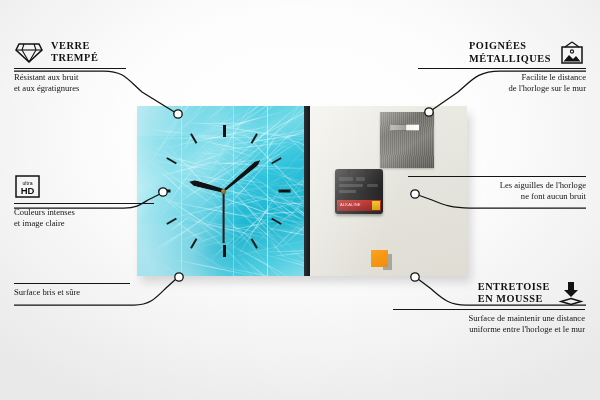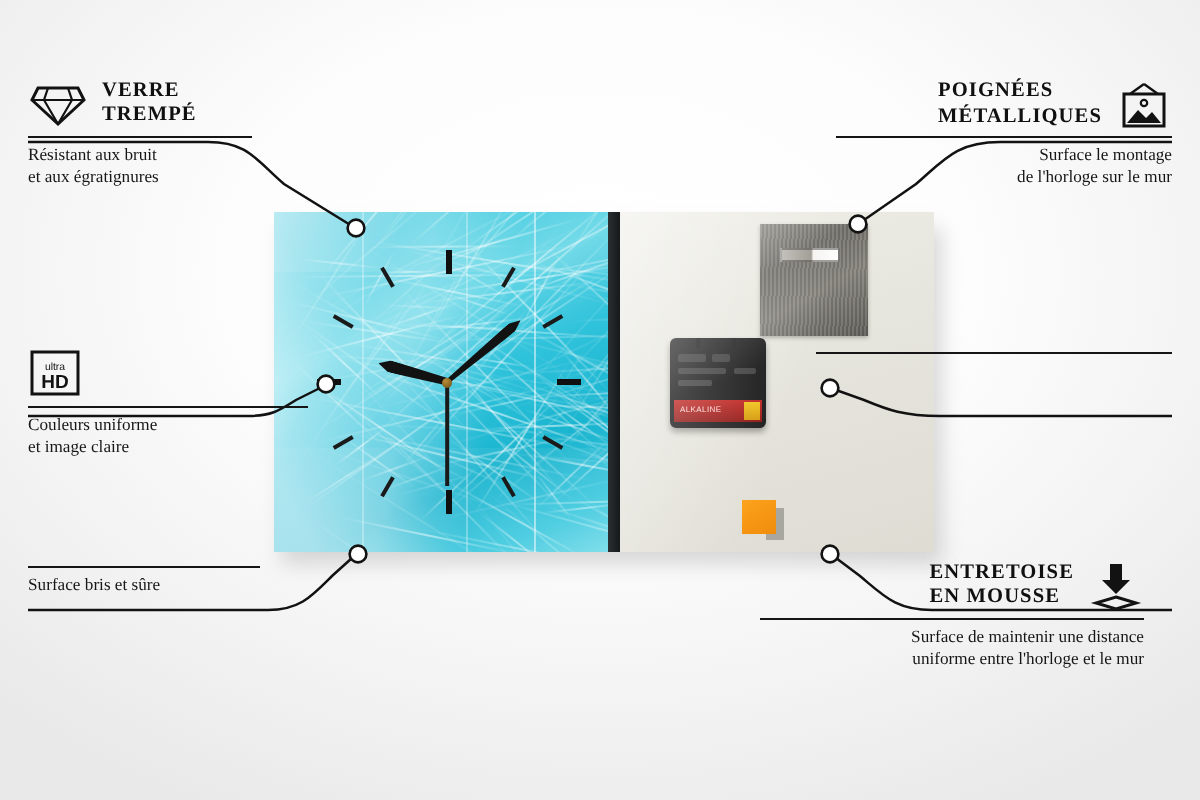--- a/index.html
+++ b/index.html
@@ -466,50 +466,52 @@
 
   <div class="callout left" style="left:14px; top:173px; width:180px;">
     <div class="co-head">
       <svg class="ico" width="27" height="27" viewBox="0 0 27 27">
         <rect x="2" y="3" width="23" height="21" fill="none" stroke="#121212" stroke-width="1.5"></rect>
         <text x="13.5" y="12" text-anchor="middle" font-family="Liberation Sans, sans-serif" font-size="5.2" fill="#121212">ultra</text>
         <text x="13.5" y="21" text-anchor="middle" font-family="Liberation Sans, sans-serif" font-size="9.5" font-weight="bold" fill="#121212">HD</text>
       </svg>
     </div>
     <div class="co-rule" style="width:140px;"></div>
-    <div class="co-sub">Couleurs uniforme
+    <div class="co-sub">Couleurs intenses
 et image claire</div>
   </div>
 
   <div class="callout left" style="left:14px; top:280px; width:170px;">
     <div class="co-rule" style="width:116px;"></div>
     <div class="co-sub">Surface bris et sûre</div>
   </div>
 
   <div class="callout right" style="right:14px; top:40px; width:185px;">
     <div class="co-head">
       <div class="co-title">POIGNÉES
 MÉTALLIQUES</div>
       <svg class="ico" width="28" height="25" viewBox="0 0 28 25">
         <path d="M14,2 L7,7 M14,2 L21,7" stroke="#121212" stroke-width="1.2" fill="none"></path>
         <rect x="4" y="7" width="20" height="16" fill="none" stroke="#121212" stroke-width="1.5"></rect>
         <circle cx="14" cy="11.5" r="1.6" fill="none" stroke="#121212" stroke-width="1.1"></circle>
         <path d="M5.5,21.5 L11,15 L15,19 L18,16 L22.5,21.5 Z" fill="#121212"></path>
       </svg>
     </div>
     <div class="co-rule" style="width:168px; margin-left:17px;"></div>
-    <div class="co-sub">Surface le montage
+    <div class="co-sub">Facilite le distance
 de l'horloge sur le mur</div>
   </div>
 
   <div class="callout right" style="right:14px; top:173px; width:190px;">
     <div class="co-rule" style="width:178px; margin-left:12px;"></div>
-  </div>
-
-  <div class="callout right" style="right:28px; top:280px; width:200px;">
+    <div class="co-sub">Les aiguilles de l'horloge
+ne font aucun bruit</div>
+  </div>
+
+  <div class="callout right" style="right:15px; top:280px; width:200px;">
     <div class="co-head">
       <div class="co-title">ENTRETOISE
 EN MOUSSE</div>
       <svg class="ico" width="28" height="26" viewBox="0 0 28 26">
         <path d="M11,2 h6 v8 h4 l-7,7 -7,-7 h4 Z" fill="#121212"></path>
         <path d="M14,18.5 L24,21.5 L14,24.5 L4,21.5 Z" fill="none" stroke="#121212" stroke-width="1.5"></path>
       </svg>
     </div>
     <div class="co-rule" style="width:192px; margin-left:8px;"></div>
     <div class="co-sub">Surface de maintenir une distance

